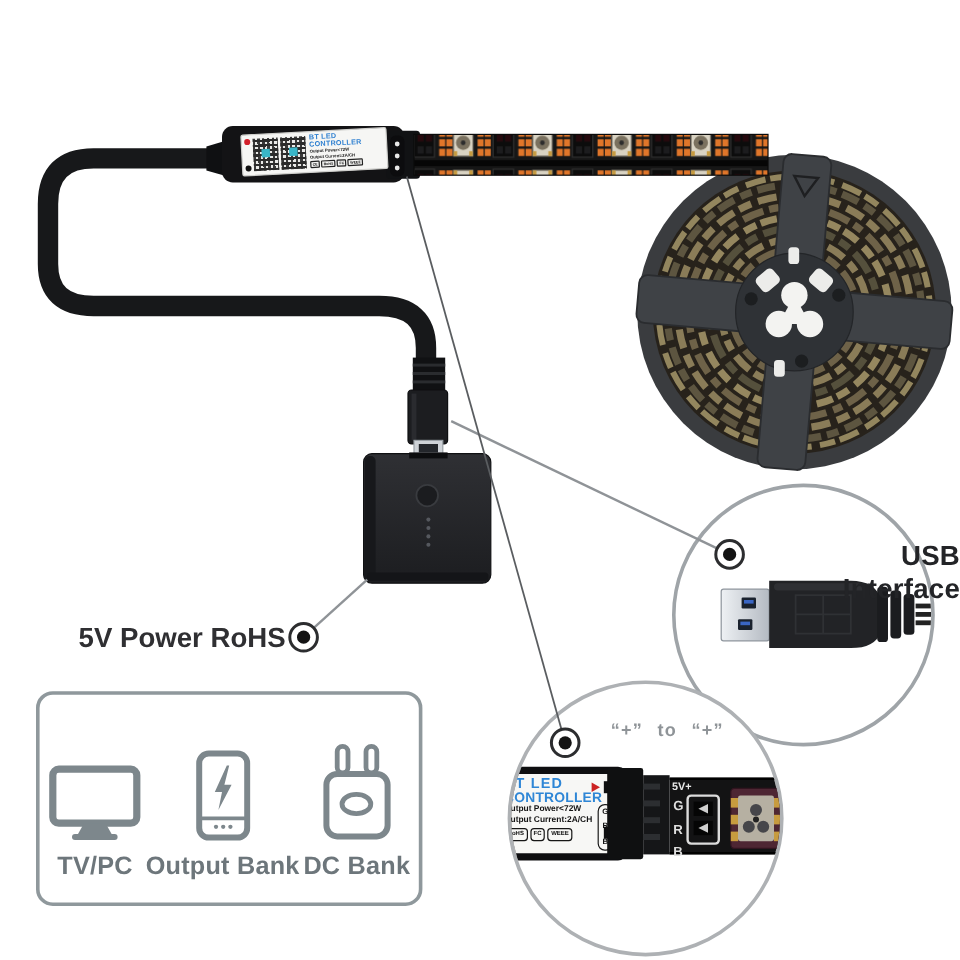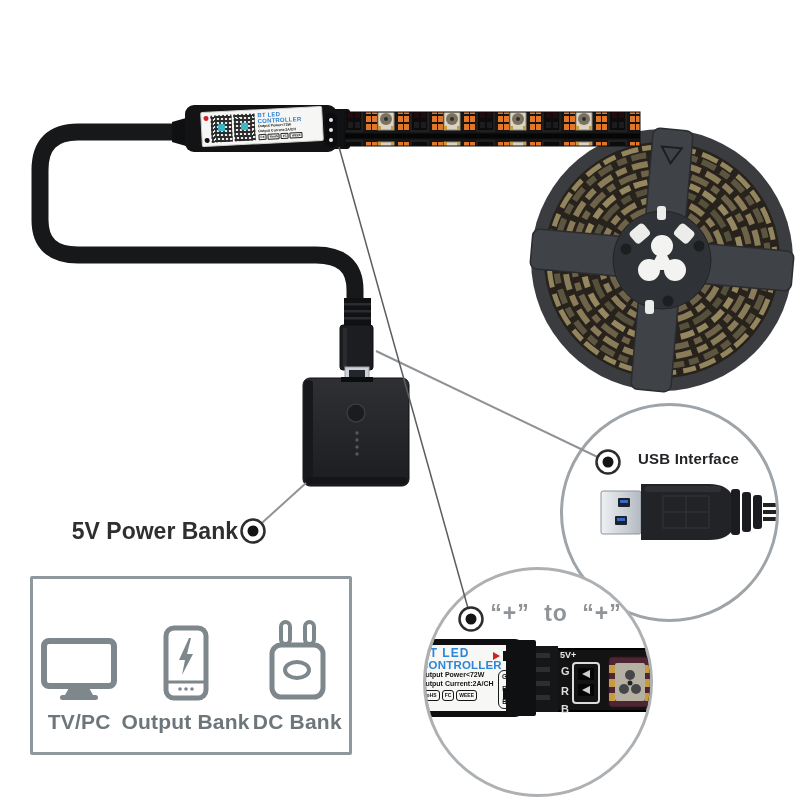--- a/index.html
+++ b/index.html
@@ -22,41 +22,41 @@
   .ctrl-title{color:#2d7fd0;font-weight:bold;font-size:6px;line-height:6px;letter-spacing:.2px;}
   .ctrl-spec{color:#181818;font-weight:bold;font-size:3.6px;line-height:4.6px;white-space:nowrap;}
   .certrow{display:flex;gap:1px;margin-top:1px;}
   .certbox{border:0.5px solid #222;border-radius:1px;font-size:3px;line-height:4px;
     padding:0 1px;color:#111;font-weight:bold;}
   
   .usb-circle{left:560px;top:403px;width:219px;height:219px;border:3px solid #9fa4a8;
     border-radius:50%;background:#fff;box-sizing:border-box;overflow:hidden;}
   .plus-circle{left:423px;top:567px;width:230px;height:230px;border:3px solid #aeb1b4;
     border-radius:50%;background:#fff;box-sizing:border-box;overflow:hidden;}
-  .usb-text{left:638px;top:450px;font-size:15px;font-weight:bold;color:#232427;letter-spacing:.2px;text-align:right;}
+  .usb-text{left:652px;top:450px;font-size:23px;font-weight:bold;color:#232427;letter-spacing:.2px;text-align:right;}
   .power-text{left:58px;top:518px;width:180px;text-align:right;font-size:23px;font-weight:bold;color:#2f2f32;}
-  .plus-text{left:55px;top:30px;width:150px;text-align:center;font-size:23px;font-weight:bold;
+  .plus-text{left:55px;top:30px;width:150px;text-align:center;font-size:15px;font-weight:bold;
     color:#8f9498;word-spacing:7px;letter-spacing:1px;}
   
   .cu-body{left:-16px;top:69px;width:113px;height:78px;background:#0e0e10;border-radius:0 8px 8px 0;}
   .cu-label{left:-10px;top:75px;width:97px;height:66px;background:#f7f7f5;border-radius:2px;
     padding:2px 2px 0 4px;box-sizing:border-box;line-height:1;position:relative;overflow:hidden;}
   .cu-t1{color:#2e86d6;font-weight:bold;font-size:12px;line-height:12px;letter-spacing:1px;}
   .cu-t2{color:#2e86d6;font-weight:bold;font-size:11.5px;line-height:12px;letter-spacing:.2px;}
   .cu-spec{color:#141414;font-weight:bold;font-size:7px;line-height:8.5px;white-space:nowrap;}
   .cu-certs{display:flex;gap:2px;margin-top:2px;}
   .cu-certbox{border:1.5px solid #161616;border-radius:3px;font-size:5px;line-height:9px;
     padding:0 2px;color:#111;font-weight:bold;}
   .cu-arrow{position:absolute;right:13px;top:7px;width:0;height:0;
     border-top:4px solid transparent;border-bottom:4px solid transparent;border-left:7px solid #cc2222;}
   .cu-pill{position:absolute;right:2px;top:25px;width:11px;height:37px;border:1.5px solid #1a1a1a;
     border-radius:6px;display:flex;flex-direction:column;align-items:center;justify-content:space-around;
     font-size:6.5px;font-weight:bold;color:#111;}
   
-  .compat{left:30px;top:576px;width:322px;height:179px;border:3px solid #8f989c;border-radius:2px;
+  .compat{left:30px;top:576px;width:322px;height:179px;border:3px solid #8f989c;border-radius:14px;
     box-sizing:border-box;display:flex;justify-content:space-evenly;align-items:flex-end;
     padding:0 4px 18px 4px;background:#fff;}
   .compat-item{display:flex;flex-direction:column;align-items:center;gap:9px;}
   .compat-label{font-size:21px;font-weight:bold;color:#6d767b;letter-spacing:.2px;white-space:nowrap;}
 </style>
 </head>
 <body>
 
 <div class="stage">
 
@@ -273,21 +273,21 @@
           <rect x="142" y="42" width="6" height="8" fill="#c79b3f"></rect>
           <rect x="142" y="56" width="6" height="8" fill="#c79b3f"></rect>
         <circle cx="127" cy="38" r="5" fill="#46464a"></circle>
           <circle cx="121" cy="52" r="5" fill="#46464a"></circle>
           <circle cx="133" cy="52" r="5" fill="#46464a"></circle>
         <circle cx="127" cy="46" r="2.5" fill="#222"></circle>
       </g>
     </svg>
   </div>
 
-  <div class="abs power-text">5V Power Bank</div>
+  <div class="abs power-text">5V Power RoHS</div>
 
   <div class="abs compat">
     <div class="compat-item">
       <svg width="78" height="64" viewBox="0 0 78 64">
         <rect x="4" y="4" width="70" height="45" rx="5" fill="none" stroke="#7d878c" stroke-width="6"></rect>
         <path d="M30,49 h18 l5,9 h-28 z" fill="#7d878c"></path>
         <rect x="20" y="58" width="38" height="5" rx="2.5" fill="#7d878c"></rect>
       </svg>
       <div class="compat-label">TV/PC</div>
     </div>

